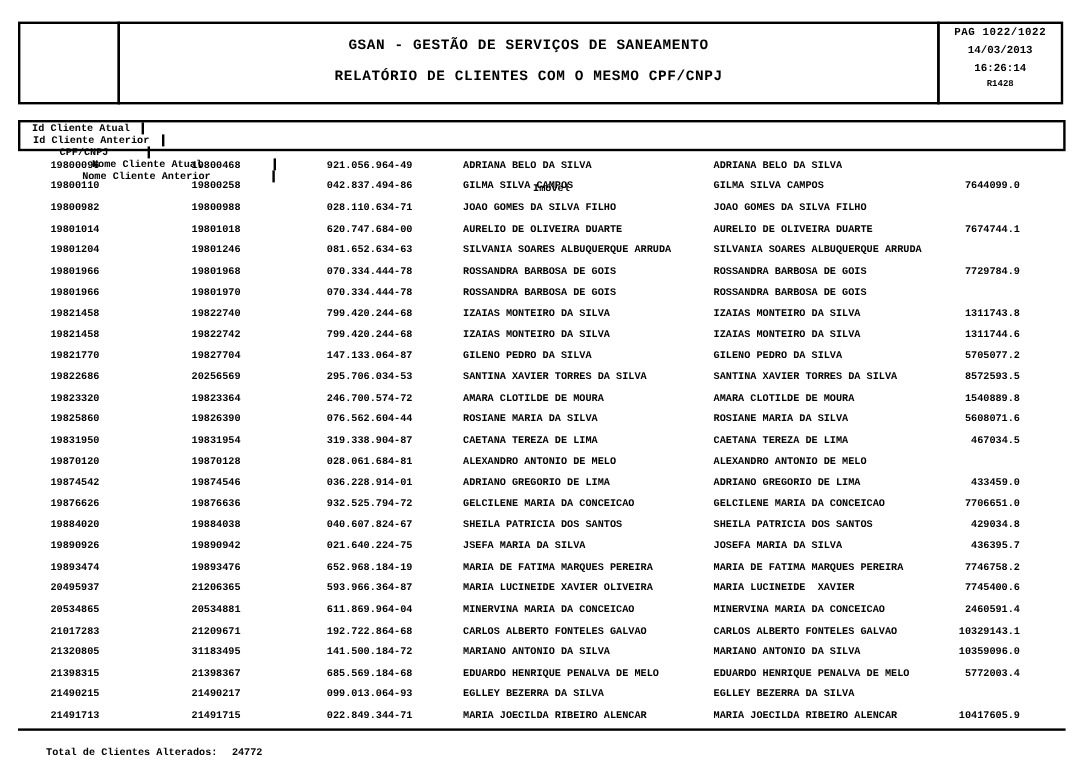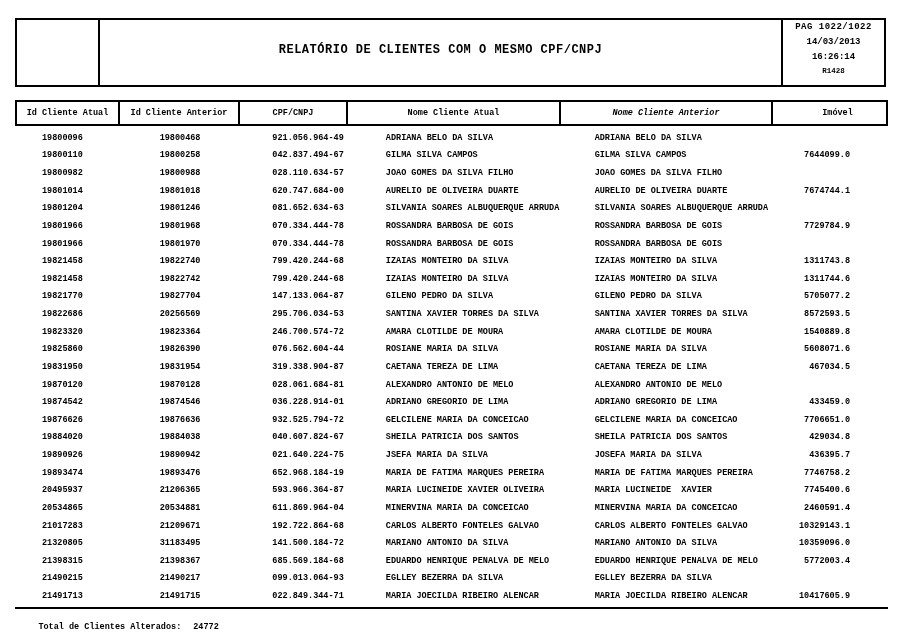--- a/index.html
+++ b/index.html
@@ -17,28 +17,28 @@
   .title1 { font-size:12px; line-height:14px; letter-spacing:0.5px; }
   .title2 { font-size:12px; line-height:14px; letter-spacing:0.5px; margin-top:12px; }
   .info-box  { width:105px; margin-left:-2px; text-align:center; padding-top:0; }
   .info-box .pag   { font-size:9px;   line-height:15px; letter-spacing:0.5px; }
   .info-box .date  { font-size:9px;   line-height:15px; }
   .info-box .time  { font-size:9px;   line-height:15px; }
   .info-box .rcode { font-size:7.5px; line-height:13px; }
   
   .thead {
     position:absolute; left:15px; top:100px; width:873px; height:26px;
-    border:2px solid #000; display:flex; align-items:stretch;
+    border:2px solid #000; display:flex; align-items:stretch;flex-direction:column;
   }
   .hcell {
     display:flex; align-items:center; justify-content:center;
     font-size:8.5px; border-right:2px solid #000; white-space:pre;
   }
   .hc0{width:103px;} .hc1{width:120px;} .hc2{width:108px;}
-  .hc3{width:213px;} .hc4{width:212px;font-style:italic;} .hc5{flex:1; border-right:none;padding-left:16px;}
+  .hc3{width:213px;} .hc4{width:212px;} .hc5{flex:1; border-right:none;padding-left:16px;}
   
   .tbody { position:absolute; left:15px; top:129px; width:873px; }
   .trow { display:flex; height:17.63px; align-items:center;gap:16px; }
   .cell { font-size:8.5px; white-space:pre; overflow:hidden; }
   .bc0{width:105px; text-align:center;}
   .bc1{width:120px; text-align:center;}
   .bc2{width:128px; text-align:center;}
   .bc3{width:213px; text-align:left; padding-left:4px;}
   .bc4{width:212px; text-align:left; padding-left:4px;}
   .bc5{width:95px;  text-align:right; padding-right:38px;}
@@ -48,20 +48,21 @@
   .footer .total-value { margin-left:12px; }
 </style>
 </head>
 <body>
 
 <div class="page">
 
   <div class="header-band">
     <div class="hbox logo-box"></div>
     <div class="hbox title-box">
+      <div class="title1">GSAN - GESTÃO DE SERVIÇOS DE SANEAMENTO</div>
       <div class="title2">RELATÓRIO DE CLIENTES COM O MESMO CPF/CNPJ</div>
     </div>
     <div class="hbox info-box">
       <div class="pag">PAG 1022/1022</div>
       <div class="date">14/03/2013</div>
       <div class="time">16:26:14</div>
       <div class="rcode">R1428</div>
     </div>
   </div>
 
@@ -79,29 +80,29 @@
         <div class="cell bc0">19800096</div>
         <div class="cell bc1">19800468</div>
         <div class="cell bc2">921.056.964-49</div>
         <div class="cell bc3">ADRIANA BELO DA SILVA</div>
         <div class="cell bc4">ADRIANA BELO DA SILVA</div>
         <div class="cell bc5"></div>
       </div>
       <div class="trow">
         <div class="cell bc0">19800110</div>
         <div class="cell bc1">19800258</div>
-        <div class="cell bc2">042.837.494-67</div>
+        <div class="cell bc2">042.837.494-86</div>
         <div class="cell bc3">GILMA SILVA CAMPOS</div>
         <div class="cell bc4">GILMA SILVA CAMPOS</div>
         <div class="cell bc5">7644099.0</div>
       </div>
       <div class="trow">
         <div class="cell bc0">19800982</div>
         <div class="cell bc1">19800988</div>
-        <div class="cell bc2">028.110.634-57</div>
+        <div class="cell bc2">028.110.634-71</div>
         <div class="cell bc3">JOAO GOMES DA SILVA FILHO</div>
         <div class="cell bc4">JOAO GOMES DA SILVA FILHO</div>
         <div class="cell bc5"></div>
       </div>
       <div class="trow">
         <div class="cell bc0">19801014</div>
         <div class="cell bc1">19801018</div>
         <div class="cell bc2">620.747.684-00</div>
         <div class="cell bc3">AURELIO DE OLIVEIRA DUARTE</div>
         <div class="cell bc4">AURELIO DE OLIVEIRA DUARTE</div>

